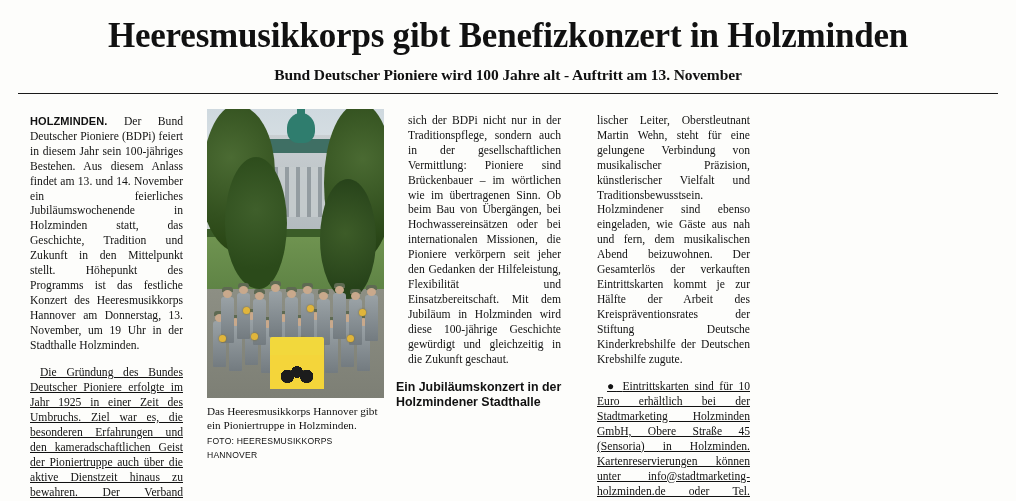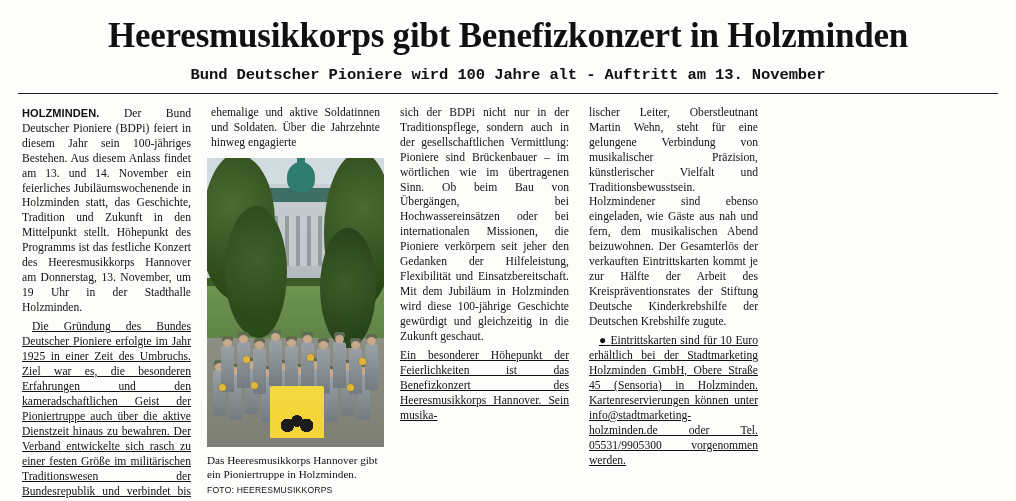--- a/index.html
+++ b/index.html
@@ -20,21 +20,21 @@
     text-align:center;
     font-family:"Liberation Serif", serif;
     font-weight:bold;
     font-size:35px;
     line-height:1.05;
     letter-spacing:-0.2px;
     margin:4px 0 0 0;
   }
   .subhead{
     text-align:center;
-    font-family:Liberation Mono, monospace;
+    font-family:Liberation Serif, serif;
     font-weight:bold;
     font-size:15.5px;
     margin:11px 0 0 0;
     letter-spacing:-0.1px;
   }
   .rule{
     border:0;border-top:1px solid #1a1a1a;
     margin:9px 0 0 0;
   }
   .cols{
@@ -45,21 +45,21 @@
   }
   .col{
     width:177px;
     flex:0 0 177px;
     font-size:11.6px;
     line-height:1.29;
     text-align:justify;
     hyphens:auto;
     -webkit-hyphens:auto;
   }
-  .col p{margin:4px;}
+  .col p{margin:12px;}
   .col p + p{text-indent:10px;text-decoration:underline;}
   .col p.noind{text-indent:0;}
   .lead{
     font-family:"Liberation Sans", sans-serif;
     font-weight:bold;
     font-size:11px;
     letter-spacing:0.1px;
   }
   .subhead-in{
     font-family:"Liberation Sans", sans-serif;
@@ -218,21 +218,20 @@
   <hr class="rule">
 
   <div class="cols">
 
     <div class="col">
       <p class="noind"><span class="lead">HOLZMINDEN.</span><span> Der Bund Deutscher Pioniere (BDPi) feiert in diesem Jahr sein 100-jähriges Bestehen. Aus diesem Anlass findet am 13. und 14. November ein feierliches Jubiläumswochenende in Holzminden statt, das Geschichte, Tradition und Zukunft in den Mittelpunkt stellt. Höhepunkt des Programms ist das festliche Konzert des Heeresmusikkorps Hannover am Donnerstag, 13. November, um 19 Uhr in der Stadthalle Holzminden.</span></p>
       <p>Die Gründung des Bundes Deutscher Pioniere erfolgte im Jahr 1925 in einer Zeit des Umbruchs. Ziel war es, die besonderen Erfahrungen und den kameradschaftlichen Geist der Pioniertruppe auch über die aktive Dienstzeit hinaus zu bewahren. Der Verband entwickelte sich rasch zu einer festen Größe im militärischen Traditionswesen der Bundesrepublik und verbindet bis heute</p>
     </div>
 
     <div class="col photo-col">
-      <p class="noind">ehemalige und aktive Soldatinnen und Soldaten. Über die Jahrzehnte hinweg engagierte</p>
 
       <div class="photo-wrap">
         <div class="photo">
           <div class="sky"></div>
           <div class="building"></div>
           <div class="facade-win"></div>
           <div class="roof"></div>
           <div class="tower-l"></div>
           <div class="tower-r"></div>
           <div class="dome"></div>
@@ -283,21 +282,21 @@
 
         <div class="caption">
           <span>Das Heeresmusikkorps Hannover gibt ein Pioniertruppe in Holzminden.</span>
           <span class="credit">FOTO: HEERESMUSIKKORPS HANNOVER</span>
         </div>
       </div>
     </div>
 
     <div class="col">
       <p class="noind">sich der BDPi nicht nur in der Traditionspflege, sondern auch in der gesellschaftlichen Vermittlung: Pioniere sind Brückenbauer – im wörtlichen wie im übertragenen Sinn. Ob beim Bau von Übergängen, bei Hochwassereinsätzen oder bei internationalen Missionen, die Pioniere verkörpern seit jeher den Gedanken der Hilfeleistung, Flexibilität und Einsatzbereitschaft. Mit dem Jubiläum in Holzminden wird diese 100-jährige Geschichte gewürdigt und gleichzeitig in die Zukunft geschaut.</p>
-      <p class="noind">Ein besonderer Höhepunkt der Feierlichkeiten ist das Benefizkonzert des Heeresmusikkorps Hannover. Sein musika-</p>
+      <div class="subhead-in">Ein Jubiläumskonzert in der Holzmindener Stadthalle</div>
     </div>
 
     <div class="col">
       <p class="noind">lischer Leiter, Oberstleutnant Martin Wehn, steht für eine gelungene Verbindung von musikalischer Präzision, künstlerischer Vielfalt und Traditionsbewusstsein. Holzmindener sind ebenso eingeladen, wie Gäste aus nah und fern, dem musikalischen Abend beizuwohnen. Der Gesamterlös der verkauften Eintrittskarten kommt je zur Hälfte der Arbeit des Kreispräventionsrates der Stiftung Deutsche Kinderkrebshilfe der Deutschen Krebshilfe zugute.</p>
       <p class="bullet-para"><span class="bullet">●</span> <span>Eintrittskarten sind für 10 Euro erhältlich bei der Stadtmarketing Holzminden GmbH, Obere Straße 45 (Sensoria) in Holzminden. Kartenreservierungen können unter info@stadtmarketing-holzminden.de oder Tel. 05531/9905300 vorgenommen werden.</span></p>
     </div>
 
   </div>
 </div>
 

